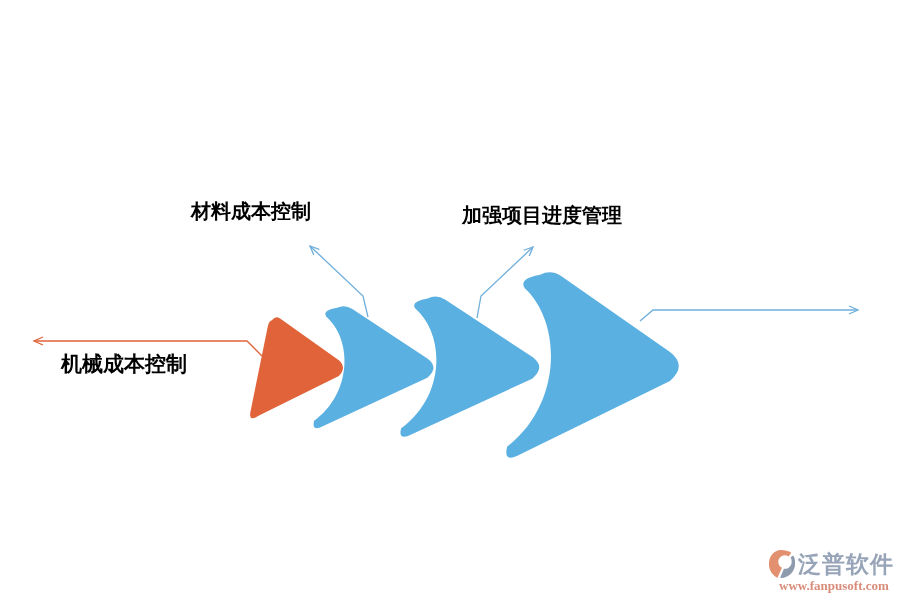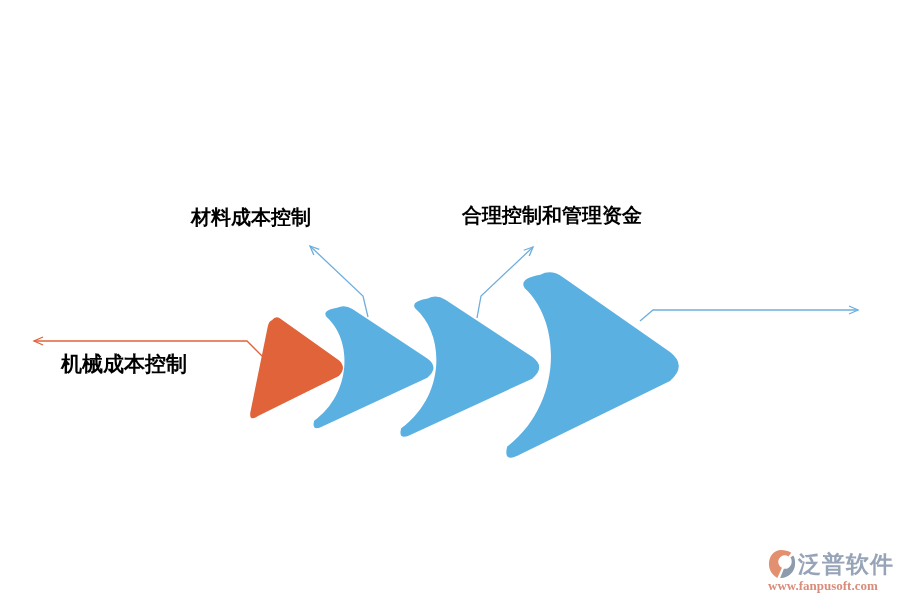--- a/index.html
+++ b/index.html
@@ -7,34 +7,34 @@
     width:900px;height:600px;background:#ffffff;position:relative;overflow:hidden;
     font-family:"Liberation Sans", sans-serif;
   }
   .stage{position:absolute;left:0;top:0;width:900px;height:600px}
   svg.diagram{position:absolute;left:0;top:0}
   .label{
     position:absolute;font-weight:bold;color:#000000;white-space:nowrap;
     font-size:20px;letter-spacing:0px;line-height:1.1;
     font-family:"Liberation Sans", sans-serif;
   }
-  .label-material{left:191px;top:206px}
+  .label-material{left:191px;top:200px}
   .label-progress{left:462px;top:204px}
   .label-machine{left:61px;top:352px;font-size:21px}
   .label-funds{left:671px;top:323px}
   .watermark{
     position:absolute;left:768px;top:548px;width:132px;
   }
   .wm-row{display:flex;align-items:center;gap:2px}
   .wm-brand{
     font-weight:bold;font-size:23px;color:#97A4B8;letter-spacing:1px;
     font-family:"Liberation Sans", sans-serif;
   }
   .wm-url{
-    font-weight:bold;font-size:13px;color:#D98C79;text-align:left;
+    font-weight:bold;font-size:13px;color:#D98C79;text-align:center;
     font-family:"Liberation Serif", serif;margin-top:-2px;
   }
 </style>
 </head>
 <body>
 
 <div class="stage">
 
   <svg class="diagram" width="900" height="600" viewBox="0 0 900 600">
     <defs>
@@ -57,21 +57,21 @@
     <path transform="translate(241,315) scale(1.03,1.05)" d="M 30 5 Q 34 0 39 4 L 95 43 Q 103 50 95 58 L 17 96 Q 8 102 9 93 L 26 11 Q 27 6 30 5 Z" fill="#E0633A"></path>
 
     <path transform="translate(282,304) scale(1.53,1.27)" d="M 36 3 Q 41 0 46 4 L 95 43 Q 103 50 95 58 L 27 96 Q 19 101 21 92 C 46 70 46 28 29 10 Q 26 5 36 3 Z" fill="#5BB0E2"></path>
 
     <path transform="translate(364,294) scale(1.77,1.46)" d="M 36 3 Q 41 0 46 4 L 95 43 Q 103 50 95 58 L 27 96 Q 19 101 21 92 C 46 70 46 28 29 10 Q 26 5 36 3 Z" fill="#5BB0E2"></path>
 
     <path transform="translate(461,269) scale(2.20,1.93)" d="M 36 3 Q 41 0 46 4 L 95 43 Q 103 50 95 58 L 27 96 Q 19 101 21 92 C 46 70 46 28 29 10 Q 26 5 36 3 Z" fill="#5BB0E2"></path>
   </svg>
 
   <div class="label label-material">材料成本控制</div>
-  <div class="label label-progress">合理控制和管理资金</div>
+  <div class="label label-progress">加强项目进度管理</div>
   <div class="label label-machine">机械成本控制</div>
 
   <div class="watermark">
     <div class="wm-row">
       <svg width="28" height="32" viewBox="0 0 30 32">
         <path d="M14 1 C6 1 1 8 1 16 C1 23 5 28 10 31 L15 20 C11 18 10 13 12 10 C15 6 19 6 22 8 L25 4 C22 2 18 1 14 1 Z" fill="#E2906F"></path>
         <path d="M27 7 C29 10 29 13 29 16 C29 24 22 31 14 31 L13 31 L17 21 C21 22 24 19 25 16 C26 13 25 10 24 9 Z" fill="#8E9BAD"></path>
       </svg>
       <span class="wm-brand">泛普软件</span>
     </div>

